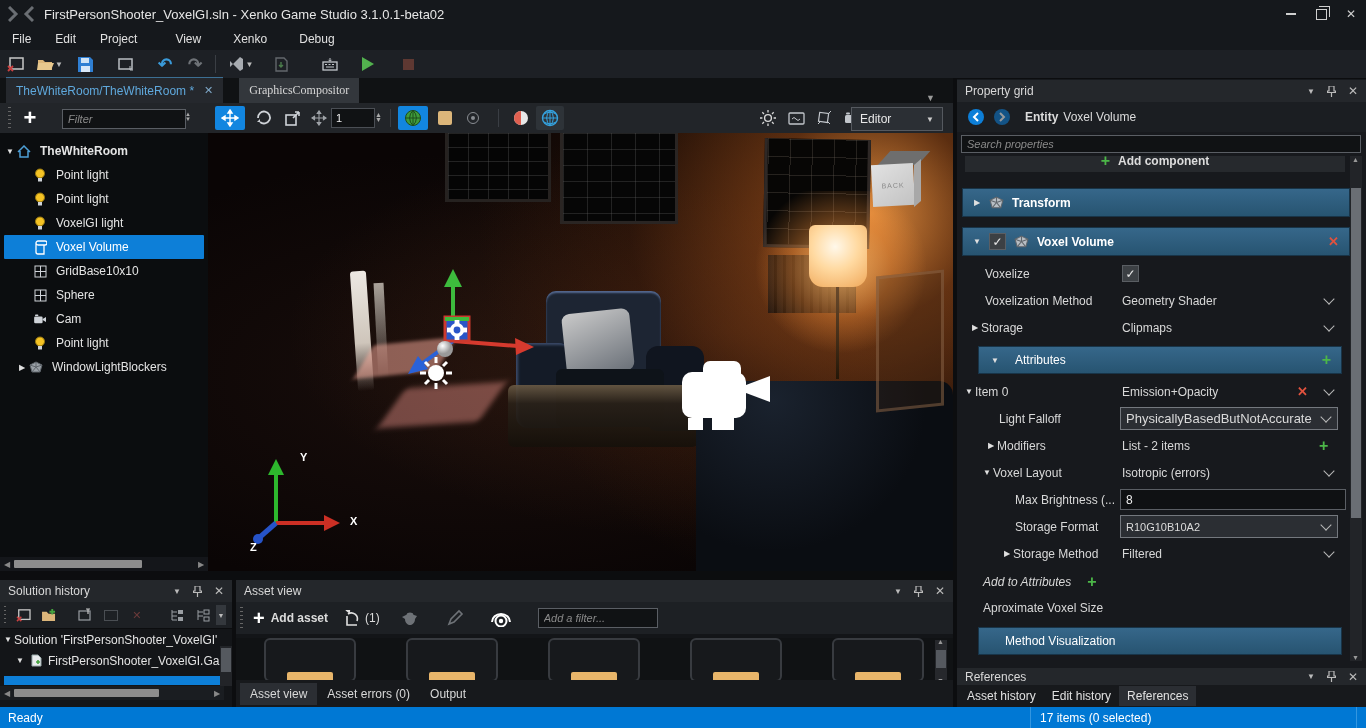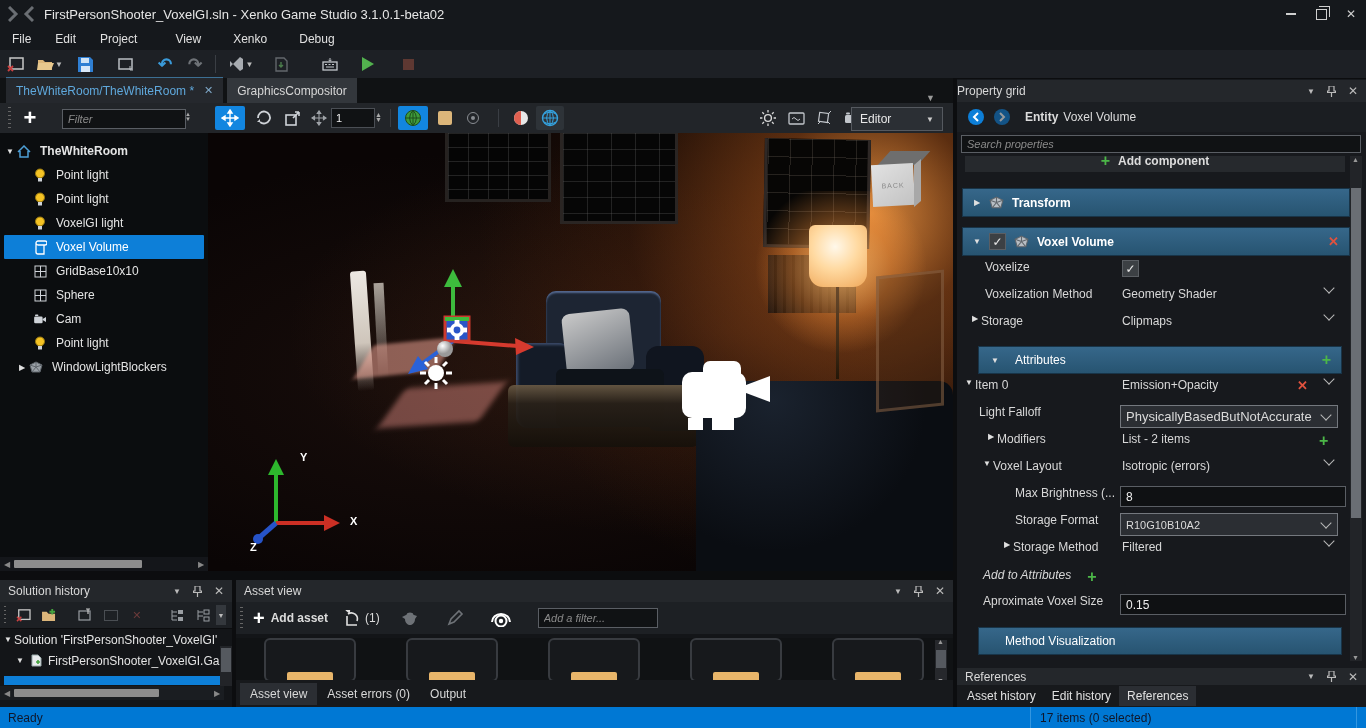--- a/index.html
+++ b/index.html
@@ -17,21 +17,21 @@
   .maintoolbar{left:0;top:50px;width:1366px;height:28px;background:#1d2025;border-bottom:1px solid #0c0d0f;display:flex;align-items:center;}
   .tb-ic{width:24px;height:22px;display:flex;align-items:center;justify-content:center;margin:0 3px;}
   .tb-sep{width:1px;height:18px;background:#3a3e44;margin:0 5px;}
   .caret{font-size:8px;color:#bbb;margin-left:1px;}
 
   
   .tabbar{left:0;top:78px;width:953px;height:25px;background:#101214;display:flex;align-items:flex-end;}
   .tab{height:25px;display:flex;align-items:center;padding:0 10px;color:#d6d6d6;}
   .tab.active{background:#25282d;color:#5fa8dc;border-top:1px solid #3c6f93;}
   .tab .close{margin-left:10px;color:#7fa8c8;font-size:11px;}
-  .tab.inactive{background:#33373c;margin-left:4px;}
+  .tab.inactive{background:#33373c;margin-left:16px;font-family:Liberation Serif, serif;}
 
   
   .scenebar{left:0;top:103px;width:953px;height:30px;background:#222529;border-bottom:1px solid #0b0c0e;}
   .stool{position:absolute;top:3px;height:24px;display:flex;align-items:center;justify-content:center;border-radius:2px;}
   .stool.on{background:#1286e0;}
   .flt-input{background:#101214;border:1px solid #5a5e64;color:#ddd;height:18px;padding:0 5px;width:112px;font-size:11px;}
   .flt-input::placeholder{color:#8a8a8a;font-style:italic;}
   .num-box{background:#101214;border:1px solid #4a4e54;color:#eee;width:34px;height:18px;padding:0 4px;font-size:11px;}
   .spin{display:flex;flex-direction:column;font-size:6px;color:#aaa;line-height:5px;margin-left:2px;}
   .editor-dd{background:#2b2f34;border:1px solid #55595f;color:#e8e8e8;height:22px;display:flex;align-items:center;padding:0 8px;width:74px;justify-content:space-between;}
@@ -57,38 +57,38 @@
   .assetview{left:236px;top:580px;width:717px;height:127px;background:#131518;overflow:hidden;}
   .av-toolbar{position:absolute;left:0;top:22px;width:100%;height:32px;background:#1d2024;display:flex;align-items:center;}
   .tile{position:absolute;top:0;width:88px;height:40px;border:2px solid #383b40;border-radius:6px;background:#17191c;overflow:hidden;}
   .folder{position:absolute;left:50%;transform:translateX(-50%);bottom:-2px;width:46px;height:10px;background:#e8b56a;border-radius:2px 2px 0 0;}
   .btabs{left:236px;top:680px;width:717px;height:27px;background:#17191c;display:flex;align-items:center;}
   .btab{padding:4px 10px;color:#d8d8d8;}
   .btab.active{background:#2b2e33;}
 
   
   .propgrid{left:957px;top:80px;width:409px;height:588px;background:#17191d;overflow:hidden;}
-  .pg-row{position:absolute;left:0;width:395px;height:27px;display:flex;color:#dadada;}
+  .pg-row{position:absolute;left:0;width:395px;height:27px;display:flex;align-items:center;color:#dadada;}
   .secbar{position:absolute;height:27px;background:linear-gradient(#36678a,#275471);display:flex;align-items:center;color:#fff;border:1px solid #183448;}
   .pg-label{color:#d8d8d8;}
   .pg-value{position:absolute;left:165px;color:#d8d8d8;}
   .chev{position:absolute;left:368px;width:7px;height:7px;border-right:1px solid #b8b8b8;border-bottom:1px solid #b8b8b8;transform:rotate(45deg);margin-top:-3px;}
   .redx{color:#e0523e;font-weight:bold;font-size:13px;}
   .greenplus{color:#4cb748;font-weight:bold;font-size:16px;}
   .checkbox{width:15px;height:15px;background:#3c4044;border:1px solid #5a5e63;display:flex;align-items:center;justify-content:center;color:#e8e8e8;font-size:12px;}
   .selbox{position:absolute;left:163px;width:216px;height:21px;background:#2b2e33;border:1px solid #74787e;display:flex;align-items:center;}
   .inpbox{position:absolute;left:163px;width:214px;height:19px;background:#0f1113;border:1px solid #5a5e64;color:#eee;padding:0 5px;font-size:12px;}
   .vscroll{position:absolute;right:2px;width:12px;background:#222428;}
   .vthumb{position:absolute;left:1px;width:10px;background:#55595f;}
 
   .refs{left:957px;top:668px;width:409px;height:39px;background:#17191c;overflow:hidden;}
   .rtab{padding:3px 8px;color:#e0e0e0;}
   .rtab.active{background:#2b2e33;}
 
-  .statusbar{left:0;top:707px;width:1366px;height:21px;background:#0078d4;color:#0f172a;display:flex;align-items:center;}
+  .statusbar{left:0;top:707px;width:1366px;height:21px;background:#0078d4;color:#ffffff;display:flex;align-items:center;}
 
   .dots{width:3px;height:70%;background-image:repeating-linear-gradient(#666 0 1px,transparent 1px 4px);margin:0 4px;}
   input{outline:none;}
 </style>
 </head>
 <body>
 
 <div class="app">
 
   <div class="abs titlebar">
@@ -638,21 +638,21 @@
   </div>
 
   <div class="abs btabs">
     <div class="btab active" style="margin-left:4px">Asset view</div>
     <div class="btab">Asset errors (0)</div>
     <div class="btab">Output</div>
   </div>
 
   <div class="abs propgrid">
     <div class="panel-head">
-      <span style="">Property grid</span>
+      <span style="margin-left:8px">Property grid</span>
       <div class="ph-icons">
         <span style="font-size:8px">▼</span>
         <svg width="9" height="11" viewBox="0 0 9 11">
             <path d="M2 0 h5 v5 h1.5 v1.5 h-8 V5 H2 Z M4.5 6.5 V11" stroke="#bbb" fill="none" stroke-width="1.2"></path>
           </svg>
         <span>✕</span>
       </div>
     </div>
 
     <div class="row" style="height:30px;background:#1b1e22">
@@ -718,21 +718,21 @@
     </div>
 
     <div class="pg-row" style="top:298px">
       <span class="arrow" style="margin-left:6px">▼</span>
       <span class="pg-label">Item 0</span>
       <span class="pg-value">Emission+Opacity</span>
       <span class="redx abs" style="left:340px">✕</span>
       <span class="chev"></span>
     </div>
     <div class="pg-row" style="top:325px">
-      <span class="pg-label" style="margin-left:22px">Light Falloff</span>
+      <span class="pg-label" style="margin-left:42px">Light Falloff</span>
       <div class="selbox">
         <span style="margin-left:5px;font-size:13px;white-space:nowrap">PhysicallyBasedButNotAccurate</span>
         <span class="chev" style="left:auto;right:7px;position:absolute"></span>
       </div>
     </div>
     <div class="pg-row" style="top:352px">
       <span class="arrow" style="margin-left:28px">▶</span>
       <span class="pg-label">Modifiers</span>
       <span class="pg-value">List - 2 items</span>
       <span class="greenplus abs" style="left:362px">+</span>
@@ -759,21 +759,20 @@
       <span class="pg-label">Storage Method</span>
       <span class="pg-value">Filtered</span>
       <span class="chev"></span>
     </div>
     <div class="pg-row" style="top:488px">
       <span class="pg-label" style="margin-left:26px;font-style:italic">Add to Attributes</span>
       <span class="greenplus" style="margin-left:16px">+</span>
     </div>
     <div class="pg-row" style="top:514px">
       <span class="pg-label" style="margin-left:26px">Aproximate Voxel Size</span>
-      <input class="inpbox" readonly="" value="0.15" style="">
     </div>
 
     <div class="secbar" style="left:21px;top:547px;width:362px;height:26px">
       <span style="margin-left:26px">Method Visualization</span>
     </div>
 
     <div class="vscroll" style="top:76px;height:505px;right:4px">
       <span style="position:absolute;top:0;left:2px;font-size:7px;color:#999">▲</span>
       <div class="vthumb" style="top:32px;height:330px;background:#6a6e74"></div>
       <span style="position:absolute;bottom:0;left:2px;font-size:7px;color:#999">▼</span>

